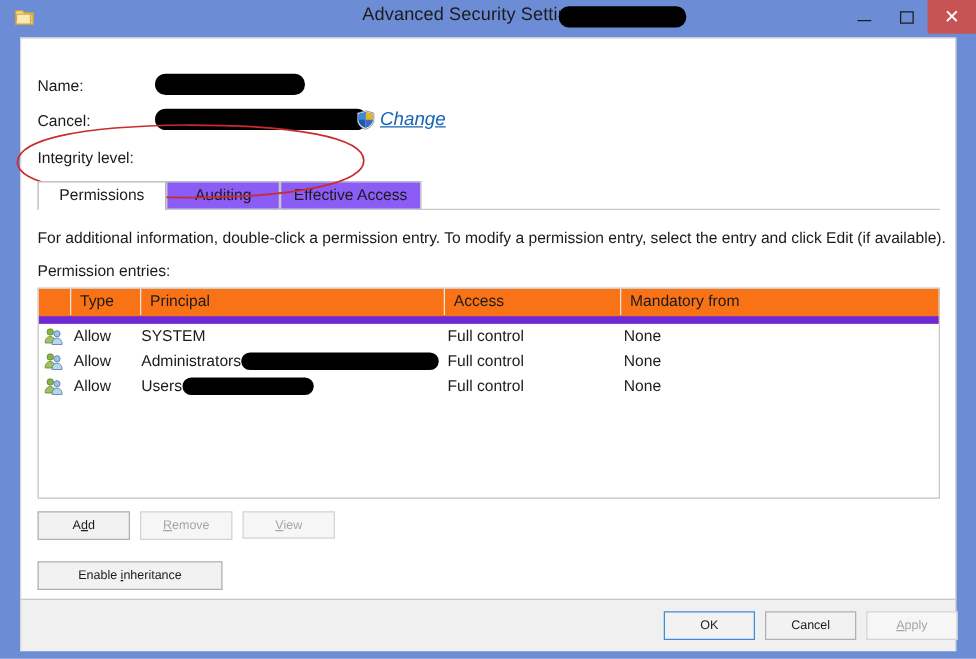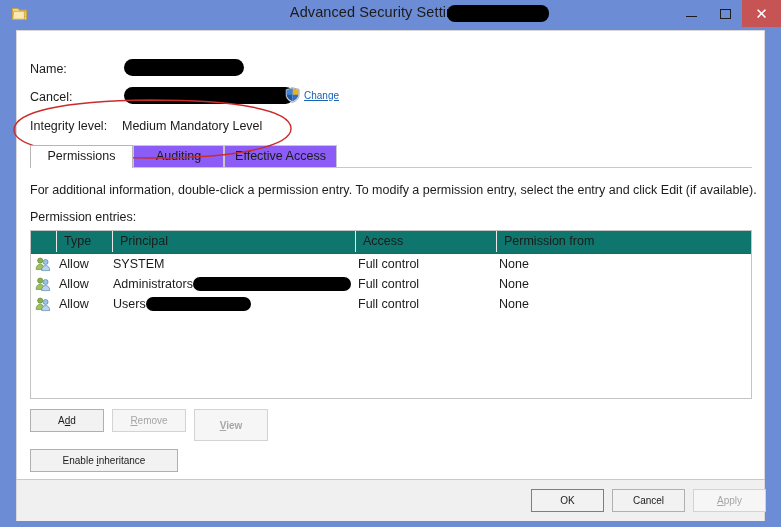--- a/index.html
+++ b/index.html
@@ -137,24 +137,25 @@
     display: flex;
     align-items: center;
     gap: 4px;
     cursor: pointer;
   }
   .shield {
     position: relative;
     width: 15px; height: 16px;
   }
   .change-link {
-    font-size: 10px;
+    font-size: 15px;
     color: #1763b6;
     text-decoration: underline;
     white-space: nowrap;
+    font-style: italic;
   }
 
   
   .annotation {
     position: absolute;
     left: 0; top: 0;
     width: 781px; height: 527px;
     pointer-events: none;
   }
 
@@ -227,22 +228,22 @@
     width: 722px;
     height: 169px;
     background: #ffffff;
     border: 1px solid #c4c4c4;
     box-sizing: border-box;
     overflow: hidden;
   }
   .lv-header {
     position: relative;
     height: 22px;
-    background: #0f766e;
-    border-bottom: 1px solid #6d28d9;
+    background: #f97316;
+    border-bottom: 6px solid #6d28d9;
   }
   .lv-th {
     position: absolute;
     top: 0;
     height: 21px;
     line-height: 21px;
     font-size: 12.5px;
     color: #1b1b1b;
     padding-left: 7px;
     box-sizing: border-box;
@@ -312,21 +313,21 @@
   }
   .btn.default-focus {
     border: 1px solid #3c8ddc;
     background: #f2f2f2;
   }
   .btn u { text-decoration: underline; }
   .btn.disabled u { text-decoration: underline; }
 
   #btn-add     { left: 13px;  top: 378px; width: 74px; height: 23px; }
   #btn-remove  { left: 95px;  top: 378px; width: 74px; height: 23px; }
-  #btn-view    { left: 177px; top: 378px; width: 74px; height: 32px; font-weight: bold; }
+  #btn-view    { left: 177px; top: 378px; width: 74px; height: 22px; }
   #btn-inherit { left: 13px;  top: 418px; width: 148px; height: 23px; }
 
   
   .footer {
     position: absolute;
     left: 16px; top: 480px;
     width: 749px;
     height: 41px;
     background: #f0f0f0;
     border-left: 1px solid #d8d8d8;
@@ -392,40 +393,39 @@
         <path d="M8 0.7 L15 2.6 V8.2 C15 12.3 11.9 15.1 8 16.4 C4.1 15.1 1 12.3 1 8.2 V2.6 Z" fill="#ffffff" stroke="#7a7a7a" stroke-width="0.7"></path>
         <path d="M8 1.6 L14.2 3.3 V8.2 C14.2 11.1 12.0 13.6 8 15.4 Z" fill="#2f6fc4"></path>
         <path d="M8 1.6 L1.8 3.3 V8.2 C1.8 11.1 4.0 13.6 8 15.4 Z" fill="#1f57a6"></path>
         <path d="M8 1.6 L14.2 3.3 V8.2 H8 Z" fill="#e8b326"></path>
         <path d="M8 1.6 L1.8 3.3 V8.2 H8 Z" fill="#3f86d8"></path>
       </svg>
       <span class="change-link">Change</span>
     </div>
 
     <div class="field-label" id="lbl-integrity">Integrity level:</div>
-    <div class="field-value" id="val-integrity">Medium Mandatory Level</div>
 
     <div class="tabstrip">
       <div class="tab active" id="tab-permissions">Permissions</div>
       <div class="tab" id="tab-auditing">Auditing</div>
       <div class="tab" id="tab-effective">Effective Access</div>
     </div>
     <div class="tab-underline"></div>
     <div class="tab-underline-active"></div>
 
     <div class="info-text">For additional information, double-click a permission entry. To modify a permission entry, select the entry and click Edit (if available).</div>
     <div class="entries-label">Permission entries:</div>
 
     <div class="listview">
       <div class="lv-header">
         <div class="lv-th" id="th-icon"></div>
         <div class="lv-th" id="th-type">Type</div>
         <div class="lv-th" id="th-principal">Principal</div>
         <div class="lv-th" id="th-access">Access</div>
-        <div class="lv-th" id="th-inherited">Permission from</div>
+        <div class="lv-th" id="th-inherited">Mandatory from</div>
       </div>
       <div id="rows-container">
           <div class="lv-row">
             <div class="lv-cell c-icon">
               <svg class="grp-icon" width="16" height="16" viewBox="0 0 16 16">
                 <circle cx="5.2" cy="4.6" r="2.6" fill="#86b24a" stroke="#5d7f32" stroke-width="0.6"></circle>
                 <path d="M1.1 13.4 C1.1 9.9 3.0 8.2 5.2 8.2 C7.4 8.2 9.3 9.9 9.3 13.4 Z" fill="#9ec45f" stroke="#5d7f32" stroke-width="0.6"></path>
                 <circle cx="10.6" cy="6.0" r="2.5" fill="#9cc3e8" stroke="#4a739c" stroke-width="0.6"></circle>
                 <path d="M6.6 14.6 C6.6 11.2 8.4 9.5 10.6 9.5 C12.8 9.5 14.7 11.2 14.7 14.6 Z" fill="#b6d5ef" stroke="#4a739c" stroke-width="0.6"></path>
               </svg>

